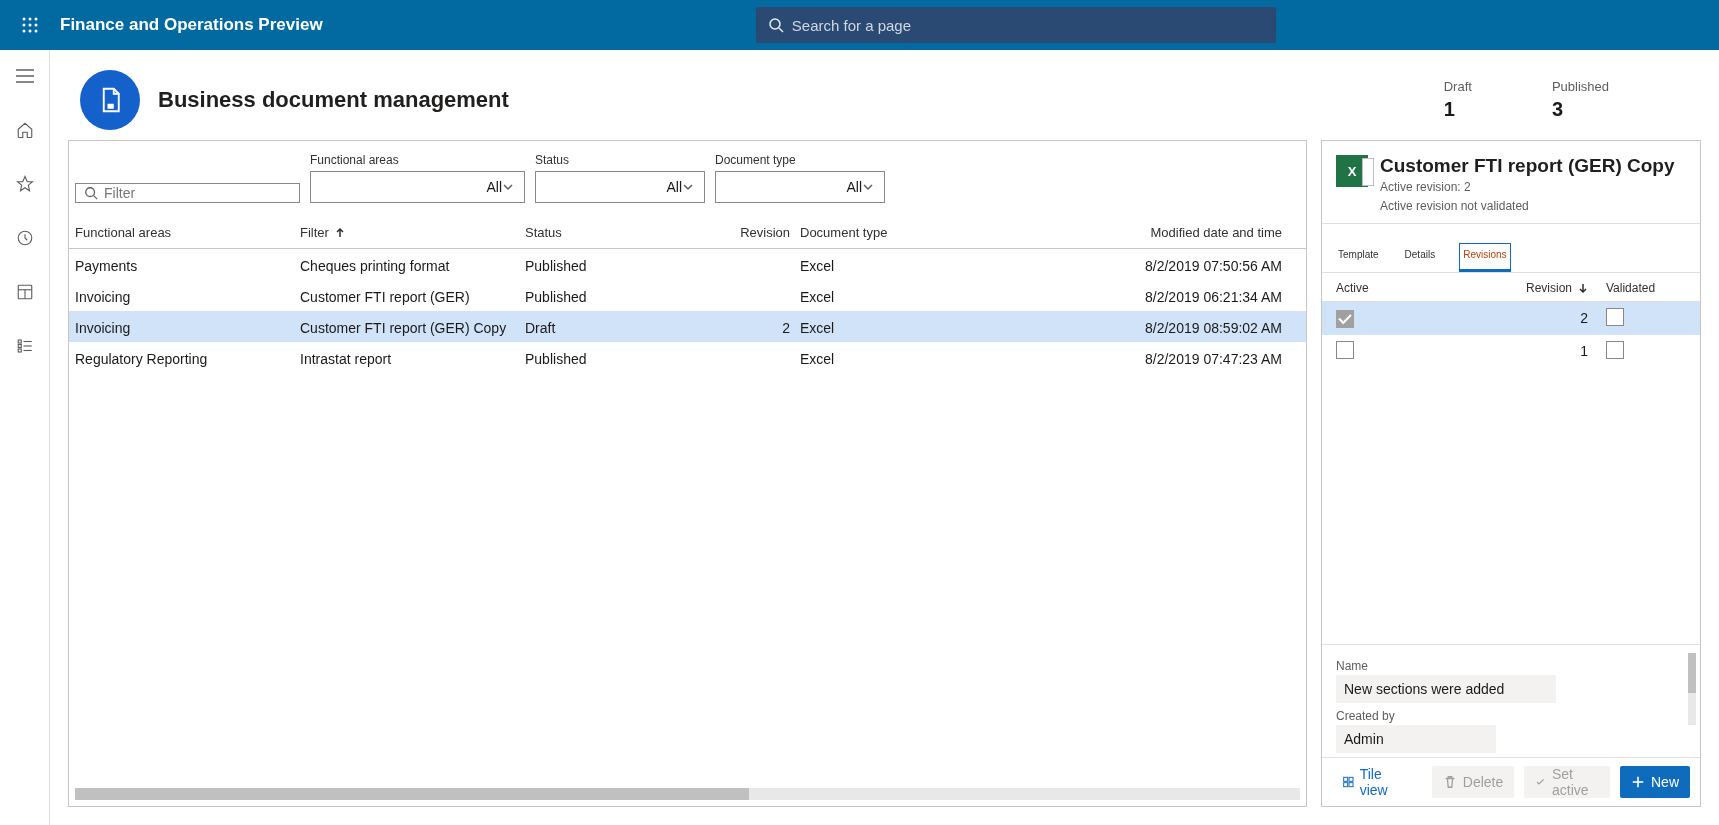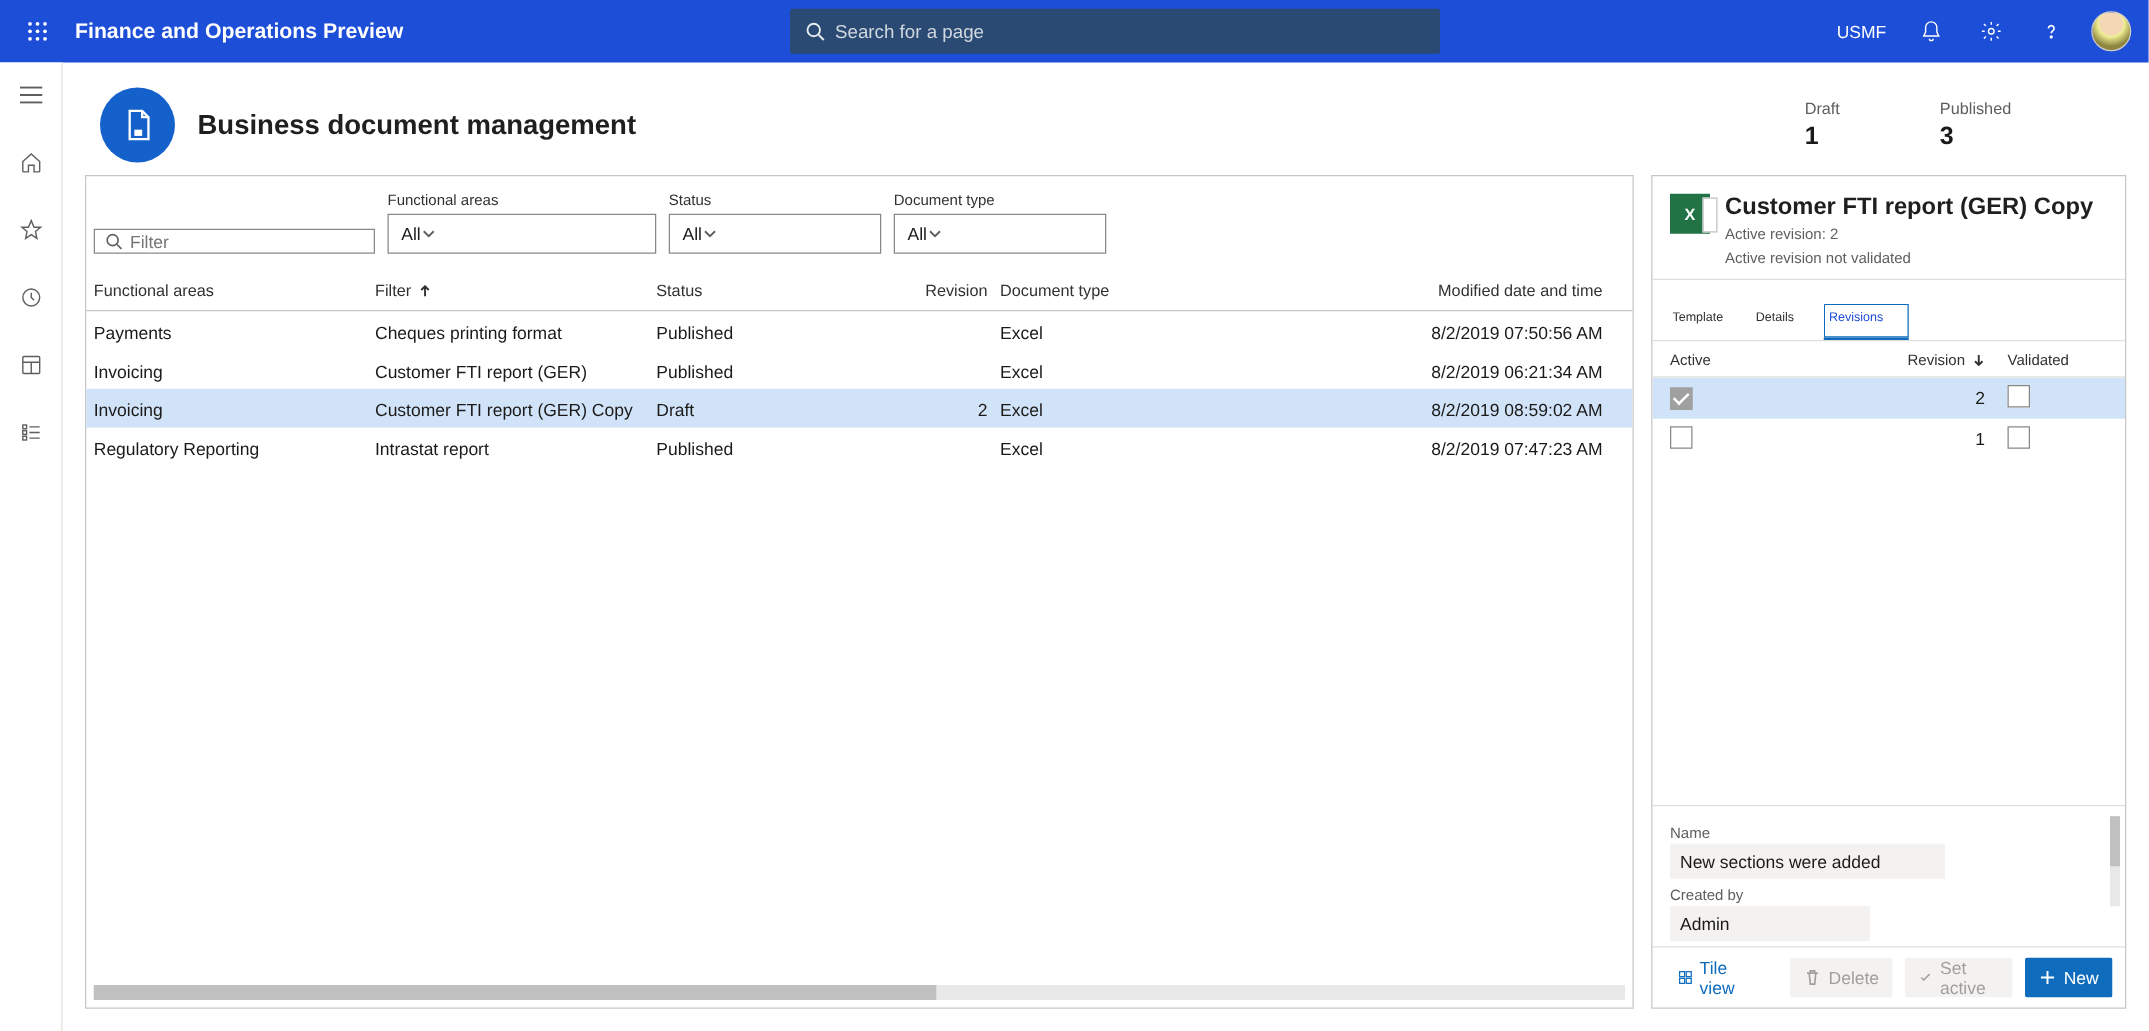--- a/index.html
+++ b/index.html
@@ -1,17 +1,17 @@
 <!DOCTYPE html>
 <html><head>
 <meta charset="utf-8">
 <style>
   * { box-sizing: border-box; margin: 0; padding: 0; font-family: "Segoe UI", Arial, sans-serif; }
   body { width: 1719px; height: 825px; overflow: hidden; background: #fff; color: #1b1a19; }
-  .topbar { height: 50px; background: #1d4ed8; color: #fff; display: flex; align-items: center; padding: 0 10px; }
+  .topbar { height: 50px; background: #0369a1; color: #fff; display: flex; align-items: center; padding: 0 10px; }
   .waffle { width: 40px; height: 40px; display:flex; align-items:center; justify-content:center; cursor:pointer; }
   .app-title { font-size: 17px; font-weight: 600; margin-left: 10px; }
   .search-wrap { flex:1; display:flex; justify-content:center; }
   .search-box { width: 520px; height: 36px; background: #2a4a74; border-radius: 2px; display:flex; align-items:center; padding:0 12px; color:#e8ecef; }
   .search-box input { flex:1; background:transparent; border:none; color:#e8ecef; font-size:15px; outline:none; margin-left:8px; }
   .search-box input::placeholder { color:#d0d7de; }
   .top-right { display:flex; align-items:center; gap:8px; }
   .top-icon { width:40px; height:40px; display:flex; align-items:center; justify-content:center; cursor:pointer; }
   .legal-entity { font-size:14px; padding:0 8px; }
   .avatar { width:32px; height:32px; border-radius:50%; background: radial-gradient(circle at 50% 30%, #f4d7b5 35%, #f0f094 40%, #8e8540 70%); border:1px solid #ccc; }
@@ -31,21 +31,21 @@
 
   .body-split { flex:1; display:flex; padding: 0 18px 18px 18px; gap:14px; min-height:0; }
   .left-panel { flex:1; border:1px solid #c8c6c4; display:flex; flex-direction:column; min-height:0; }
   .right-panel { width:380px; border:1px solid #c8c6c4; display:flex; flex-direction:column; }
 
   .filters-row { display:flex; align-items:flex-end; padding:12px 6px 0 6px; gap:10px; }
   .filter-input { width:225px; height:20px; border:1px solid #8a8886; display:flex; align-items:center; padding:0 8px; color:#605e5c; }
   .filter-input input { border:none; outline:none; flex:1; font-size:14px; background:transparent; }
   .dd-group { display:flex; flex-direction:column; }
   .dd-label { font-size:12px; color:#323130; margin-bottom:4px; }
-  .dropdown { width: 215px; height:32px; border:1px solid #8a8886; display:flex; align-items:center; justify-content:flex-start; padding:0 10px; font-size:14px; cursor:pointer; }
+  .dropdown { width: 215px; height:32px; border:1px solid #8a8886; display:flex; align-items:center; justify-content:flex-end; padding:0 10px; font-size:14px; cursor:pointer; }
   .dropdown.small { width: 170px; }
 
   .grid-head { display:flex; border-bottom:1px solid #c8c6c4; margin-top:14px; font-size:13px; color:#323130; font-weight:400; padding:8px 6px; }
   .col-fa { width:225px; }
   .col-title { width:225px; display:flex; align-items:center; gap:6px;}
   .col-status { width:215px; }
   .col-rev { width:60px; text-align:right; padding-right:10px;}
   .col-doctype { width:165px; }
   .col-mod { flex:1; text-align:right; padding-right:18px; }
 
@@ -56,21 +56,21 @@
   .hscroll-thumb { position:absolute; left:0; top:0; height:100%; width:55%; background:#c0c0c0; }
 
   
   .detail-header { display:flex; padding:14px 14px 8px 14px; gap:12px; border-bottom:1px solid #e1dfdd; }
   .excel-icon { width:32px; height:32px; background:#217346; display:flex; align-items:center; justify-content:center; color:#fff; font-weight:700; font-size:13px; position:relative; }
   .excel-icon::before { content:""; position:absolute; right:-6px; top:3px; width:10px; height:26px; background:#fff; border:1px solid #c0c0c0; }
   .detail-title { font-size:19px; font-weight:600; color:#201f1e; }
   .detail-sub { font-size:12px; color:#605e5c; line-height:1.4; margin-top:2px;}
   .tabs { display:flex; padding: 8px 14px 0 14px; gap:22px; border-bottom:1px solid #e1dfdd; }
   .tab { font-size:10px; padding:6px 2px 10px 2px; cursor:pointer; color:#323130;margin-top:11px; }
-  .tab.active { color:#1d4ed8; border-bottom:2px solid #0f6cbd; box-shadow: inset 0 0 0 1px #0f6cbd; padding-left:4px; padding-right:20px;}
+  .tab.active { color:#c2410c; border-bottom:2px solid #0f6cbd; box-shadow: inset 0 0 0 1px #0f6cbd; padding-left:4px; padding-right:4px;}
   .rev-grid-head { display:flex; font-size:12px; color:#323130; padding:8px 14px 6px 14px; border-bottom:1px solid #e1dfdd; }
   .rcol-active { width:120px; }
   .rcol-rev { flex:1; text-align:right; padding-right:18px; display:flex; justify-content:flex-end; align-items:center; gap:6px;}
   .rcol-val { width:80px; }
   .rev-row { display:flex; align-items:center; padding:6px 14px; font-size:14px; min-height:32px; cursor:pointer;}
   .rev-row.selected { background:#d1e3f8; }
   .chk { width:18px; height:18px; border:1px solid #8a8886; display:inline-flex; align-items:center; justify-content:center; background:#fff;}
   .chk.checked { background:#a0a0a0; border-color:#a0a0a0; }
   .chk.checked::after { content:""; width:10px; height:5px; border-left:2px solid #fff; border-bottom:2px solid #fff; transform:rotate(-45deg); margin-top:-3px;}
   .rev-body { flex:1; overflow:auto; min-height:200px;}
@@ -107,44 +107,20 @@
   <div class="app-title">Finance and Operations Preview</div>
   <div class="search-wrap">
     <div class="search-box">
       <svg width="16" height="16" viewBox="0 0 16 16" fill="none" stroke="#e8ecef" stroke-width="1.5">
           <circle cx="7" cy="7" r="5"></circle>
           <line x1="11" y1="11" x2="15" y2="15"></line>
         </svg>
       <input placeholder="Search for a page" style="">
     </div>
   </div>
-  <div class="top-right">
-    <div class="legal-entity">USMF</div>
-    <div class="top-icon">
-      <svg width="18" height="18" viewBox="0 0 24 24" fill="none" stroke="#fff" stroke-width="1.5">
-          <path d="M6 8a6 6 0 1 1 12 0v5l2 4H4l2-4V8z"></path>
-          <path d="M10 20a2 2 0 0 0 4 0"></path>
-        </svg>
-    </div>
-    <div class="top-icon">
-      <svg width="18" height="18" viewBox="0 0 24 24" fill="none" stroke="#fff" stroke-width="1.5">
-          <circle cx="12" cy="12" r="3"></circle>
-          <path d="M12 2v3M12 19v3M4.2 4.2l2.1 2.1M17.7 17.7l2.1 2.1M2 12h3M19 12h3M4.2 19.8l2.1-2.1M17.7 6.3l2.1-2.1"></path>
-        </svg>
-    </div>
-    <div class="top-icon">
-      <svg width="18" height="18" viewBox="0 0 24 24" fill="none" stroke="#fff" stroke-width="1.8">
-          <path d="M9 9a3 3 0 1 1 4.5 2.6C12.5 12.5 12 13 12 14"></path>
-          <circle cx="12" cy="18" r="0.8" fill="#fff"></circle>
-        </svg>
-    </div>
-    <div class="top-icon">
-      <div class="avatar"></div>
-    </div>
-  </div>
 </div>
 
 <div class="main-wrap">
 
   <div class="leftrail">
     <div class="rail-icon">
         <svg width="18" height="14" viewBox="0 0 18 14" stroke="#605e5c" stroke-width="1.5">
           <line x1="0" y1="1" x2="18" y2="1"></line>
           <line x1="0" y1="7" x2="18" y2="7"></line>
           <line x1="0" y1="13" x2="18" y2="13"></line>

